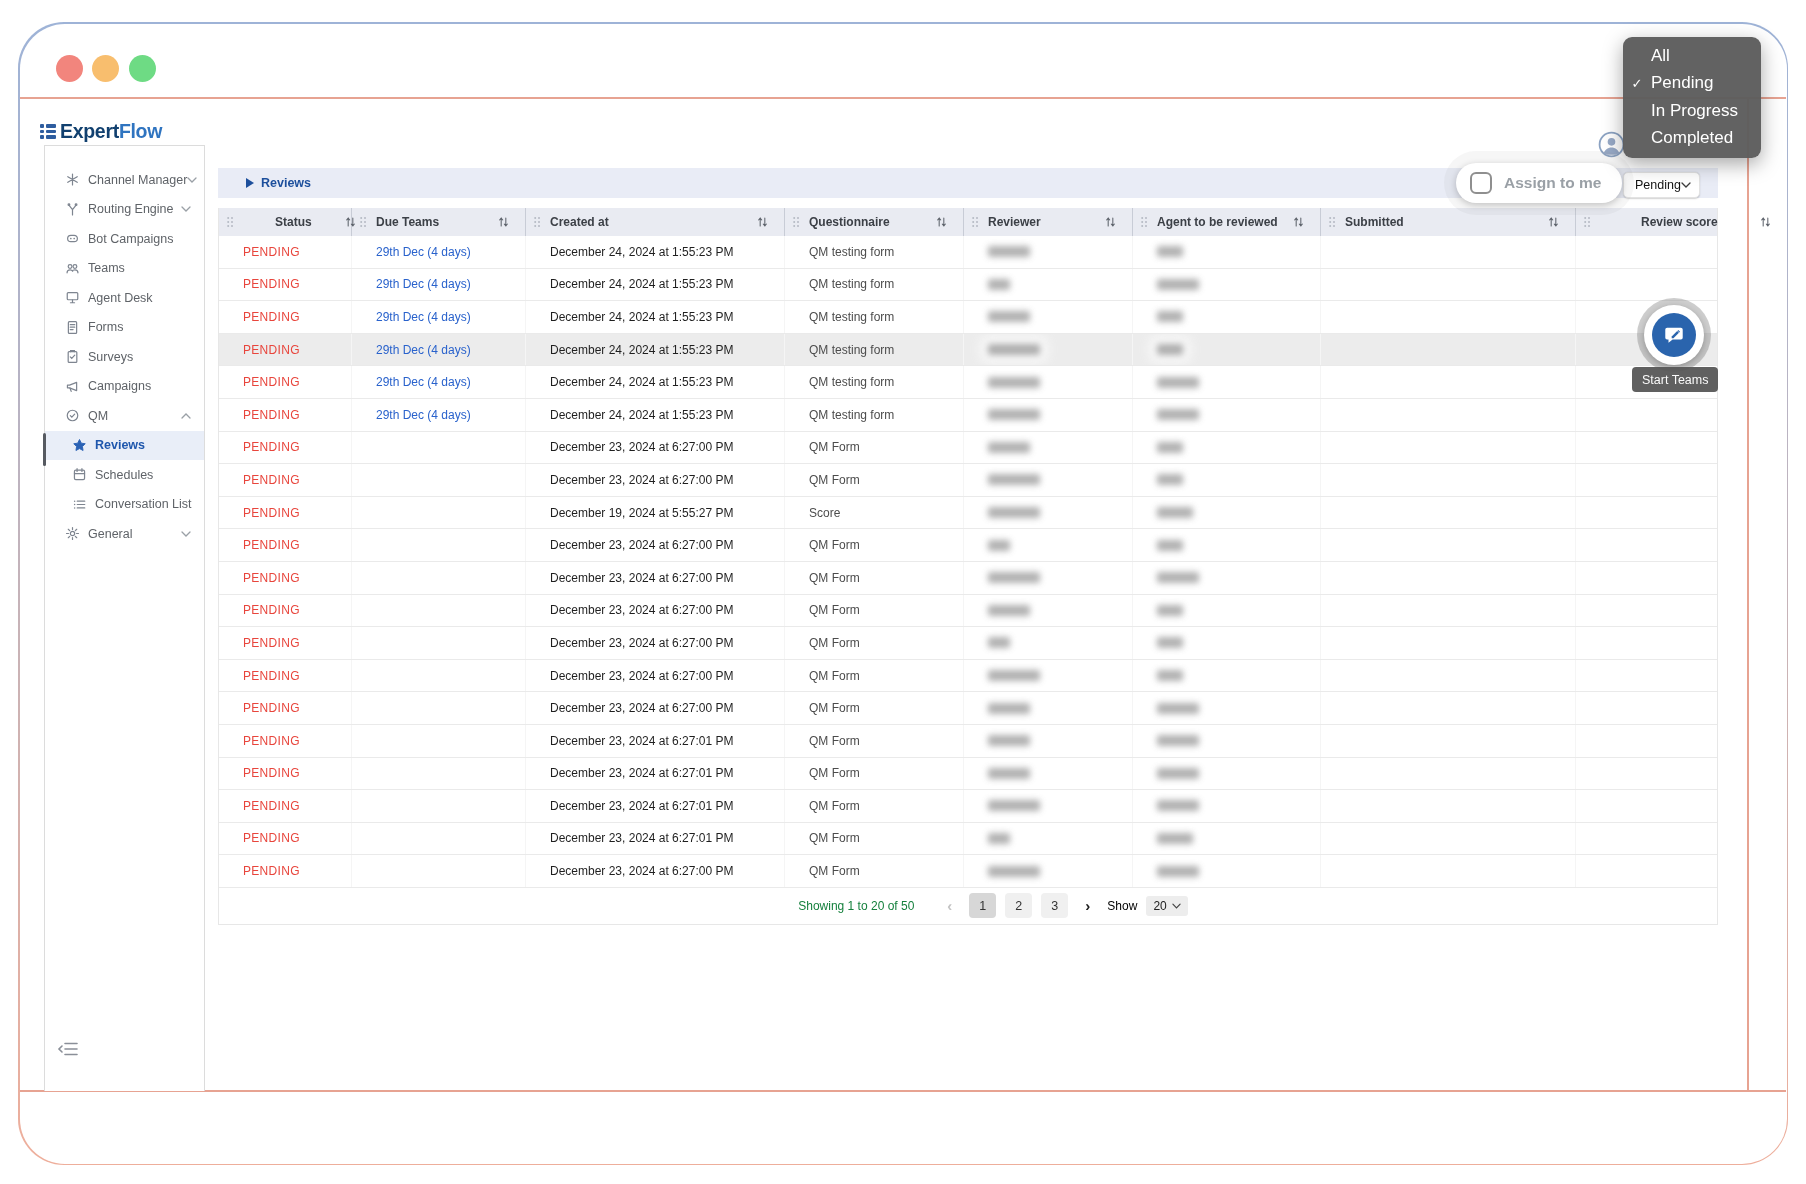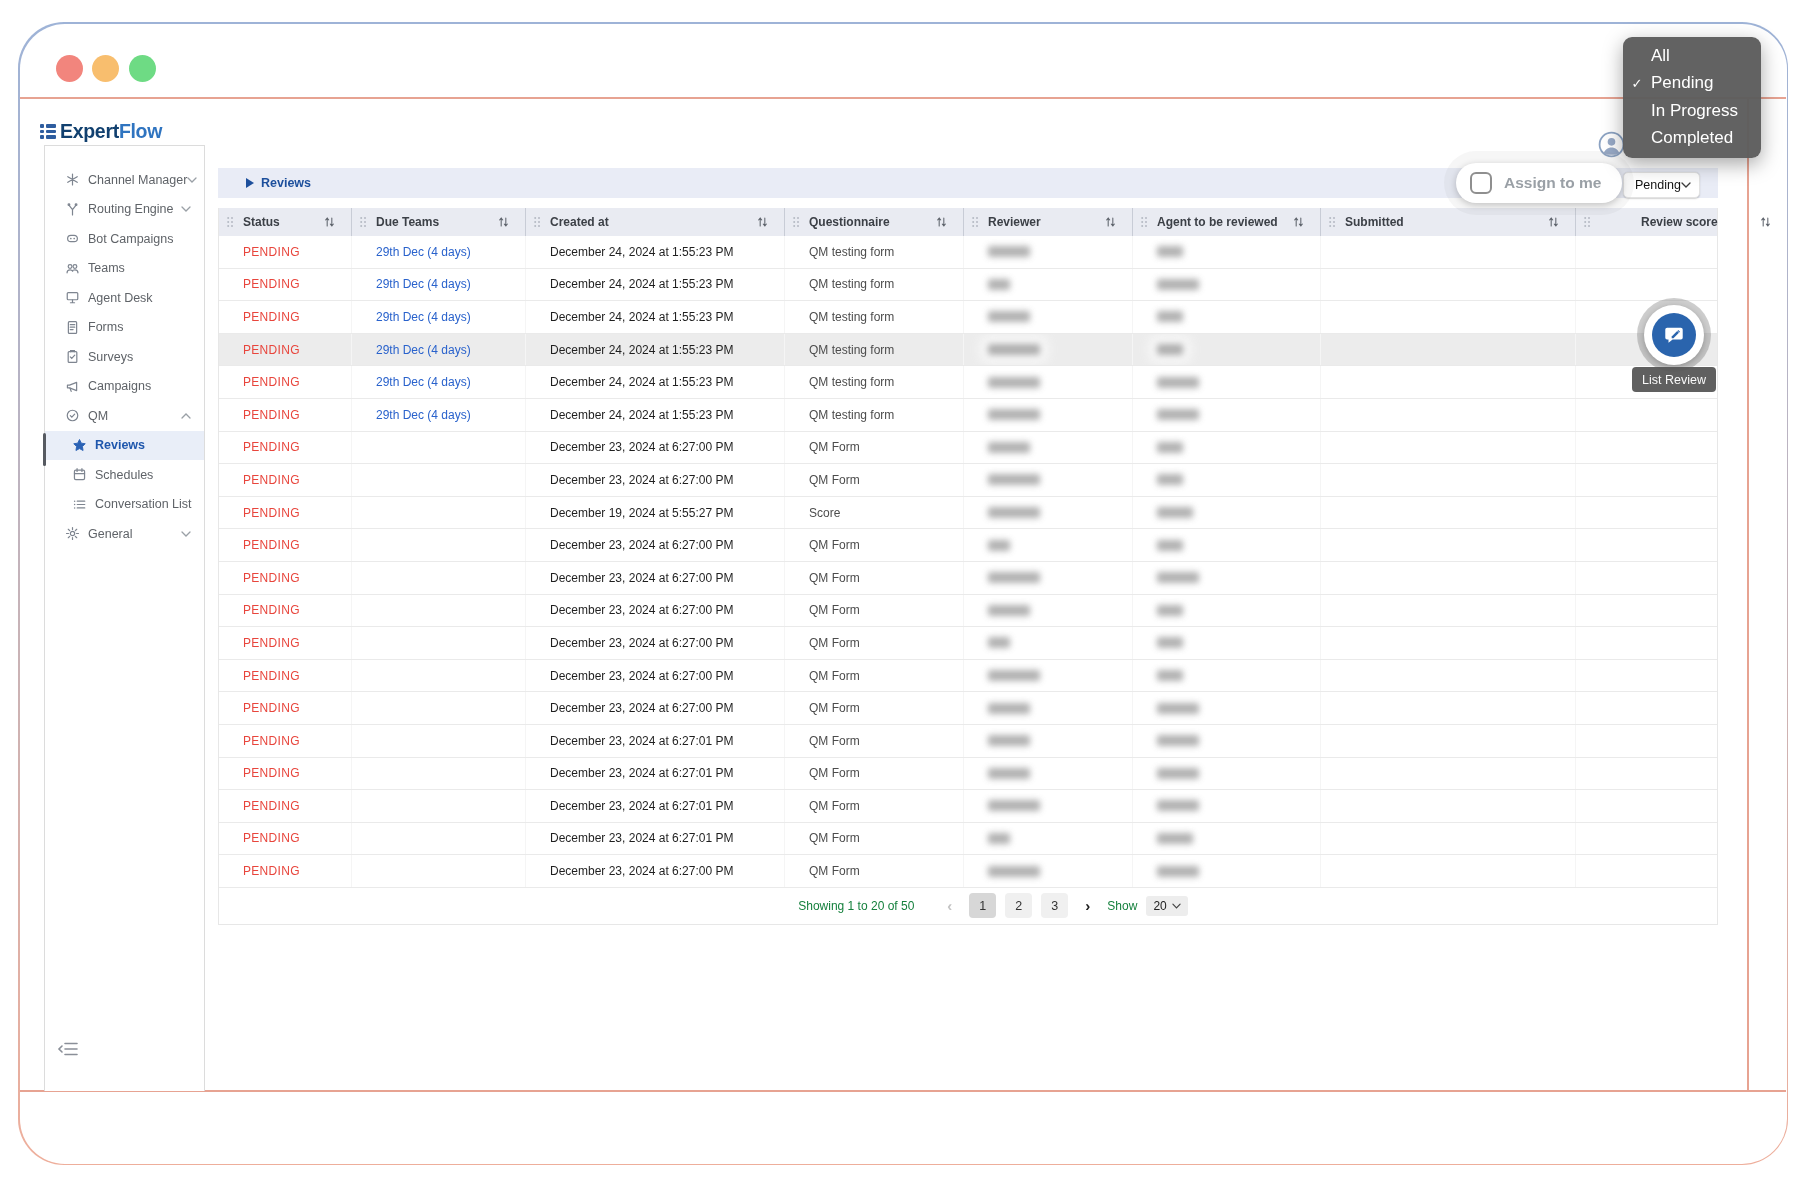--- a/index.html
+++ b/index.html
@@ -89,21 +89,21 @@
   .row.hl .blur-blob { box-shadow:0 0 10px 7px rgba(255,255,255,.95); }
 
   
   .pagination { height:36px; display:flex; align-items:center; justify-content:center; transform:translateX(25px); gap:9px; }
   .pg-summary { font-size:12px; color:#15803d; margin-right:16px; }
   .pg-prev { font-size:15px; color:#c4c4c4; font-weight:700; padding:0 8px; }
   .pg-btn { width:27px; height:25px; border-radius:4px; background:#f0f0f0; display:flex; align-items:center; justify-content:center;
             font-size:12.5px; color:#333; }
   .pg-btn.current { background:#d7d7d7; }
   .pg-next { font-size:15px; color:#1b1b1b; font-weight:800; padding:0 8px; }
-  .pg-show-lbl { font-size:12px; color:#15803d; }
+  .pg-show-lbl { font-size:12px; color:#000000; }
   .pg-size { display:flex; align-items:center; gap:5px; background:#ededed; border-radius:3px; padding:3px 7px; font-size:12px; color:#222; }
 
   
   .fab-ring-outer { position:absolute; left:1637px; top:298px; width:74px; height:74px; border-radius:50%;
                     background:rgba(145,145,145,.45); z-index:30; }
   .fab-ring { position:absolute; left:1644px; top:305px; width:60px; height:60px; border-radius:50%; background:#fff;
               box-shadow:0 2px 6px rgba(0,0,0,.25); z-index:31; }
   .fab { position:absolute; left:1652px; top:313px; width:44px; height:44px; border-radius:50%; background:#2a64ad;
          display:flex; align-items:center; justify-content:center; z-index:32; }
   .fab-tooltip { position:absolute; left:1632px; top:367px; height:25px; padding:0 10px; border-radius:4px;
@@ -337,21 +337,21 @@
     </span>
   </div>
 
   <div class="assign-pill">
     <span class="assign-cb"></span>
     <span class="assign-lbl">Assign to me</span>
   </div>
 
   <div class="table-wrap">
     <div class="thead" id="thead">
-        <div class="th" style="width: 133px; flex: 0 0 133px;">
+        <div class="th" style="width: 133px; flex: 0 0 133px; gap: 32px;">
           <span class="dots">
             <svg viewBox="0 0 8 12" width="8" height="12">
               <circle cx="2.2" cy="2" r="1" fill="#b4b9c3"></circle>
               <circle cx="6" cy="2" r="1" fill="#b4b9c3"></circle>
               <circle cx="2.2" cy="6" r="1" fill="#b4b9c3"></circle>
               <circle cx="6" cy="6" r="1" fill="#b4b9c3"></circle>
               <circle cx="2.2" cy="10" r="1" fill="#b4b9c3"></circle>
               <circle cx="6" cy="10" r="1" fill="#b4b9c3"></circle>
             </svg>
           </span>
@@ -932,21 +932,21 @@
 
   <div class="fab-ring-outer"></div>
   <div class="fab-ring"></div>
   <div class="fab">
     <svg viewBox="0 0 24 24" width="22" height="22">
       <path d="M4.5 4h15a2 2 0 0 1 2 2v9a2 2 0 0 1-2 2h-9l-4.5 3.4V17h-1.5a2 2 0 0 1-2-2V6a2 2 0 0 1 2-2z" fill="#ffffff"></path>
       <path d="M9.5 13.7l6-6 1.9 1.9-6 6H9.5z" fill="#2a64ad"></path>
       <path d="M16.3 6.9l1.9 1.9" stroke="#2a64ad" stroke-width="1.2"></path>
     </svg>
   </div>
-  <div class="fab-tooltip">List Review</div>
+  <div class="fab-tooltip">Start Teams</div>
 
   <div class="dropdown" id="dropdown">
       <div class="dd-item">
         <span class="dd-check"></span>
         <span>All</span>
       </div>
       <div class="dd-item">
         <span class="dd-check">✓</span>
         <span>Pending</span>
       </div>

